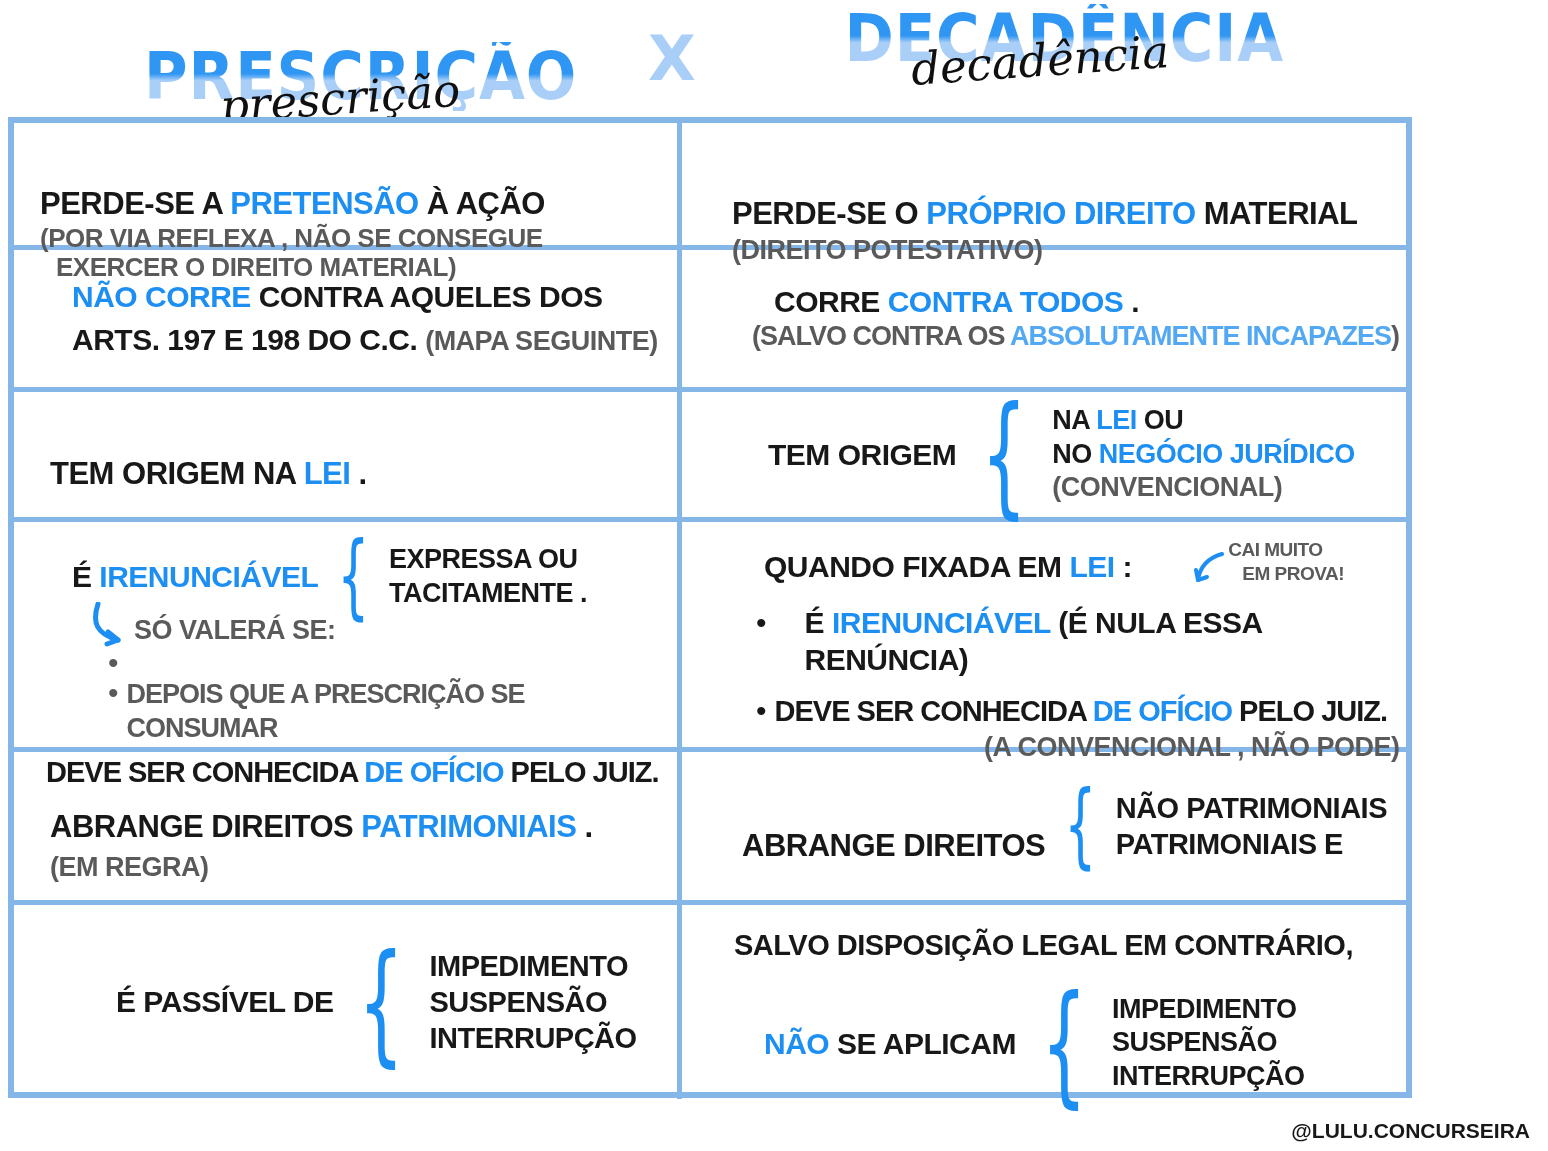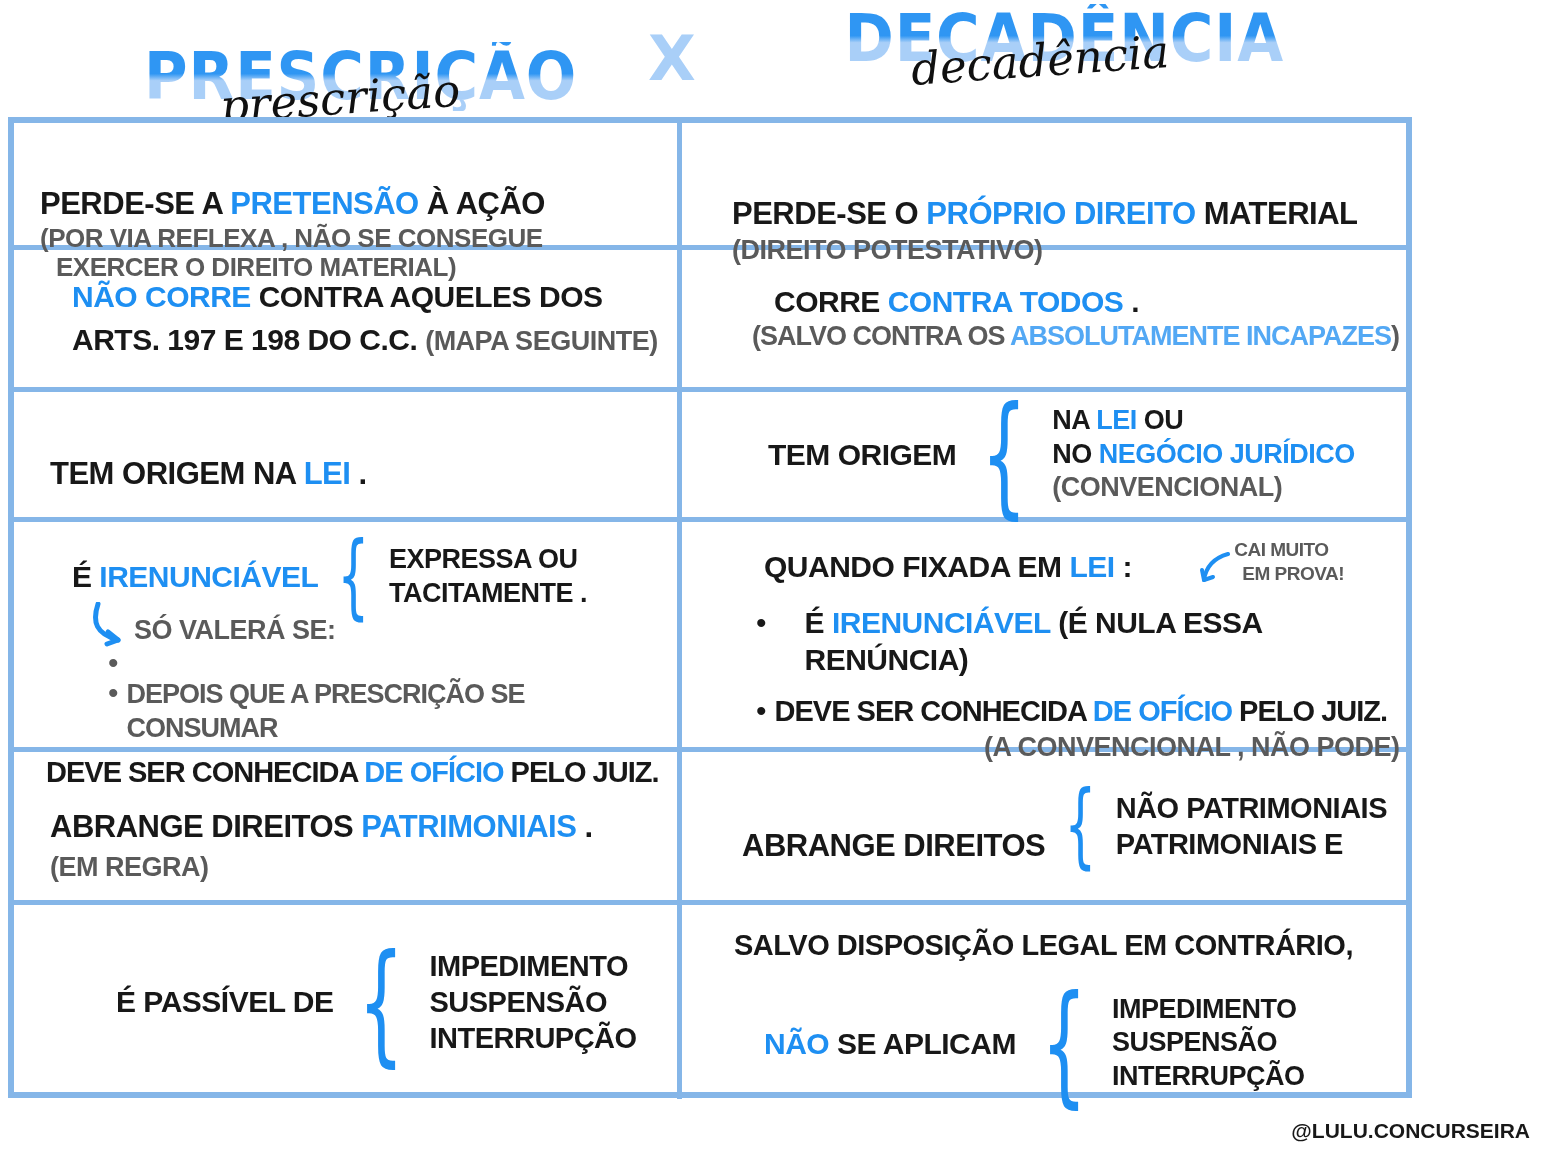--- a/index.html
+++ b/index.html
@@ -84,21 +84,21 @@
   .c-r3l{justify-content:flex-start;padding:16px 0 0 28px;}
   .c-r3r{justify-content:flex-start;padding:26px 0 0 52px;}
   .c-r4l{padding-left:36px;gap:4px;}
   .c-r4r{padding-left:60px;}
   .c-r5l{padding-left:72px;}
   .c-r5r{justify-content:flex-start;padding:22px 0 0 52px;gap:20px;}
 
   .arrow-row{display:flex;align-items:flex-end;gap:4px;margin-left:46px;margin-top:-14px;}
   .note{position:absolute;right:62px;top:16px;display:flex;align-items:flex-start;gap:4px;}
   .note .note-text{line-height:1.2;}
-  .note .nl2{margin-left:8px;}
+  .note .nl2{margin-left:14px;}
 
   .footer-credit{
     position:absolute;right:18px;bottom:8px;
     font-weight:700;font-size:21px;letter-spacing:0;
   }
 </style>
 </head>
 <body>
 
 <div class="title title-left">

